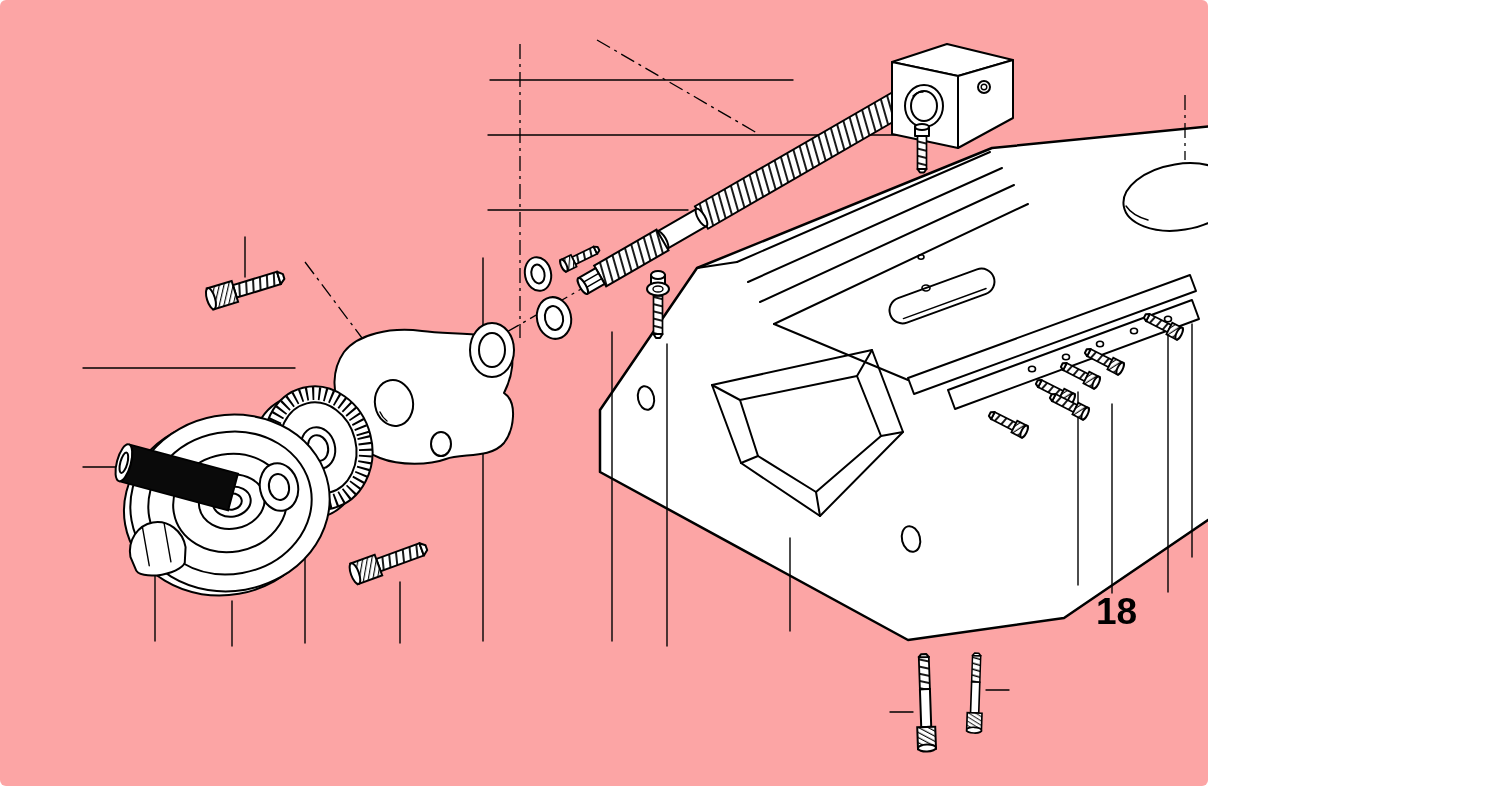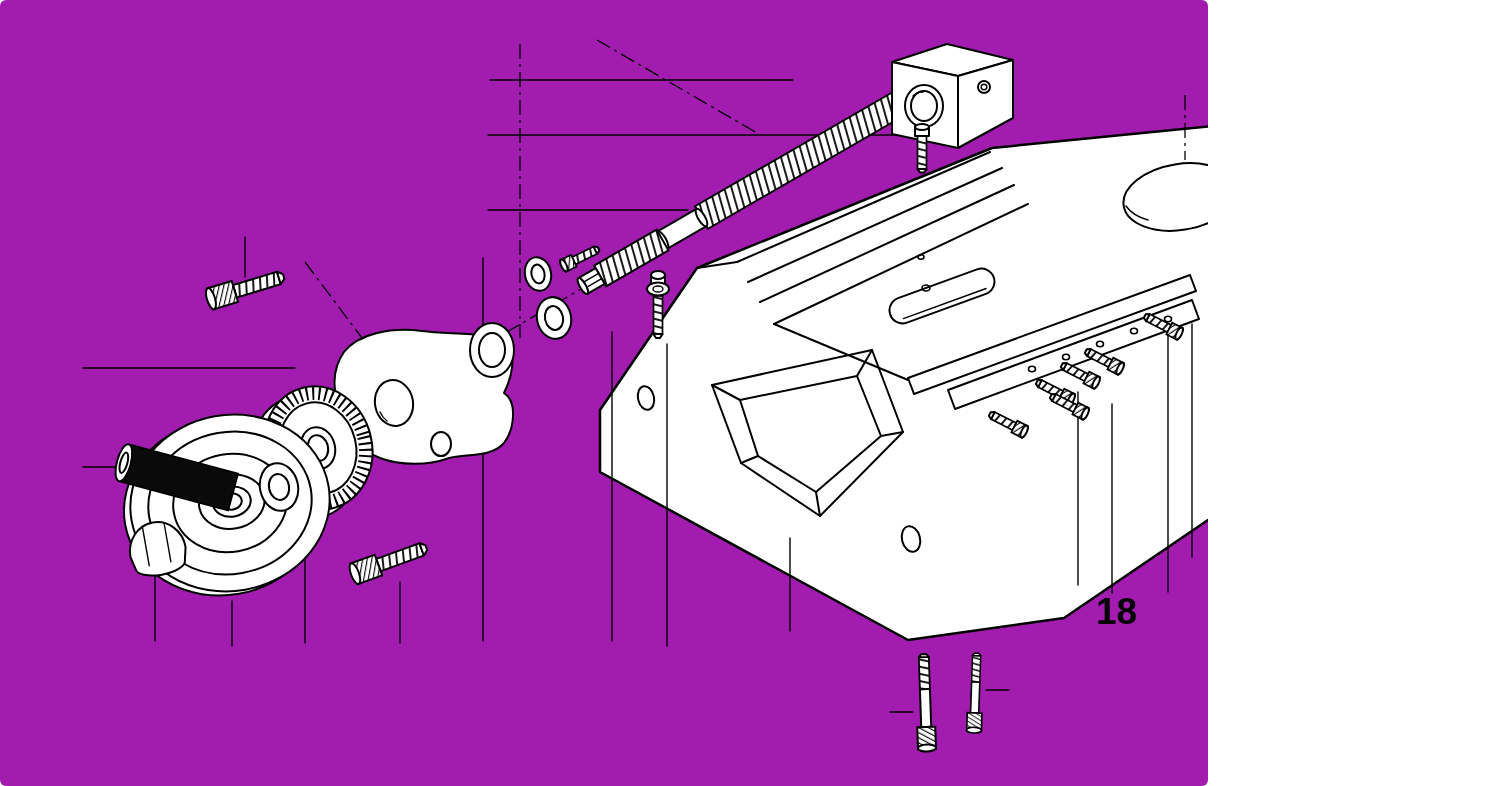--- a/index.html
+++ b/index.html
@@ -1,16 +1,16 @@
 <!DOCTYPE html>
 <html><head>
 <meta charset="utf-8">
 <style>
   html,body { margin:0; padding:0; background:#ffffff; }
-  .canvas { position:relative; width:1208px; height:786px; background:#a21caf; overflow:hidden;border-radius:6px; }
+  .canvas { position:relative; width:1208px; height:786px; background:#fca5a5; overflow:hidden;border-radius:6px; }
   svg { display:block; }
   .s2  { fill:none; stroke:#000; stroke-width:2;   stroke-linecap:round; stroke-linejoin:round; }
   .s2w { fill:#fff; stroke:#000; stroke-width:2;   stroke-linejoin:round; }
   .s25w{ fill:#fff; stroke:#000; stroke-width:2.5; stroke-linejoin:round; }
   .s1  { fill:none; stroke:#000; stroke-width:1.4; stroke-linecap:round; }
   .s15 { fill:none; stroke:#000; stroke-width:1.6; }
   .cl  { fill:none; stroke:#000; stroke-width:1.3; stroke-dasharray:15 5 3 5; }
   .lbl { font-family:"Liberation Sans", sans-serif; font-weight:700; font-size:37px; fill:#000; }
 </style>
 </head>

